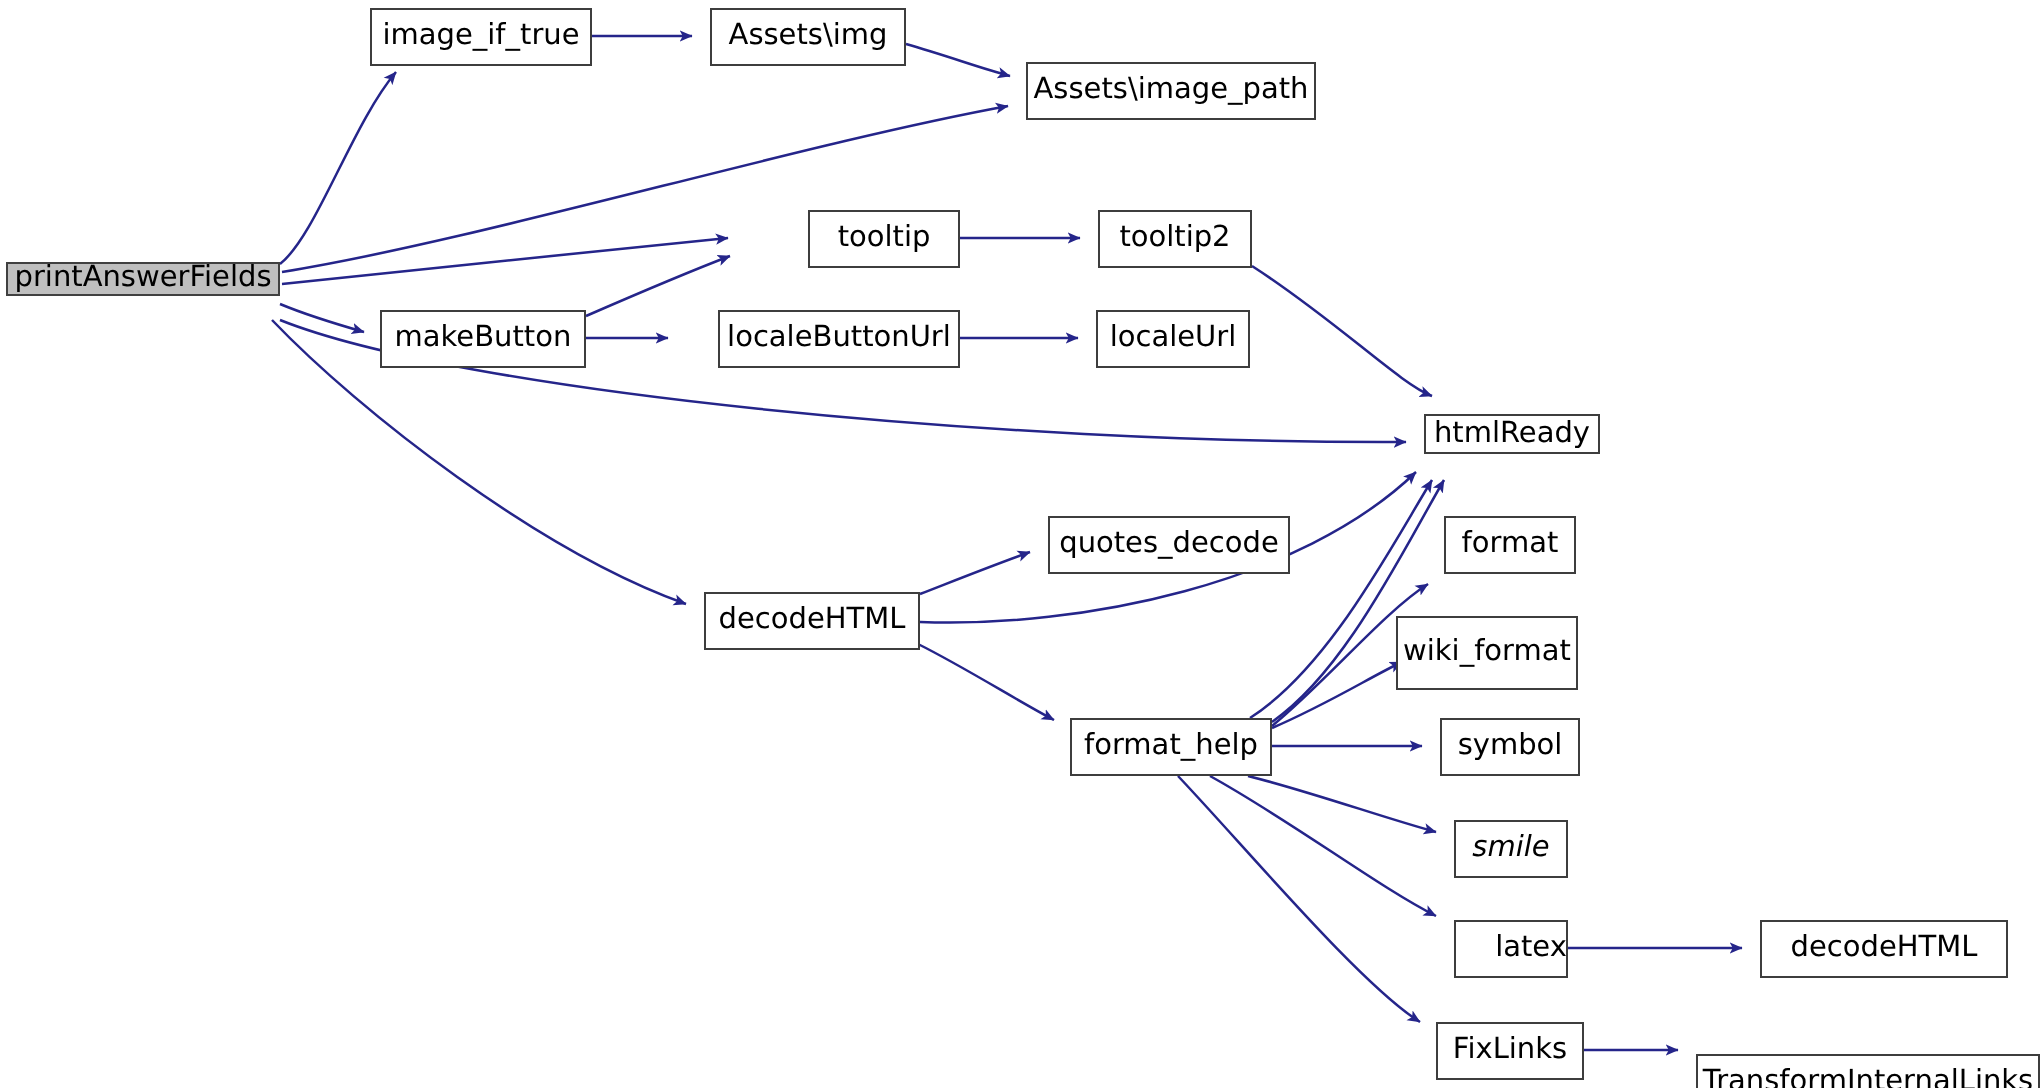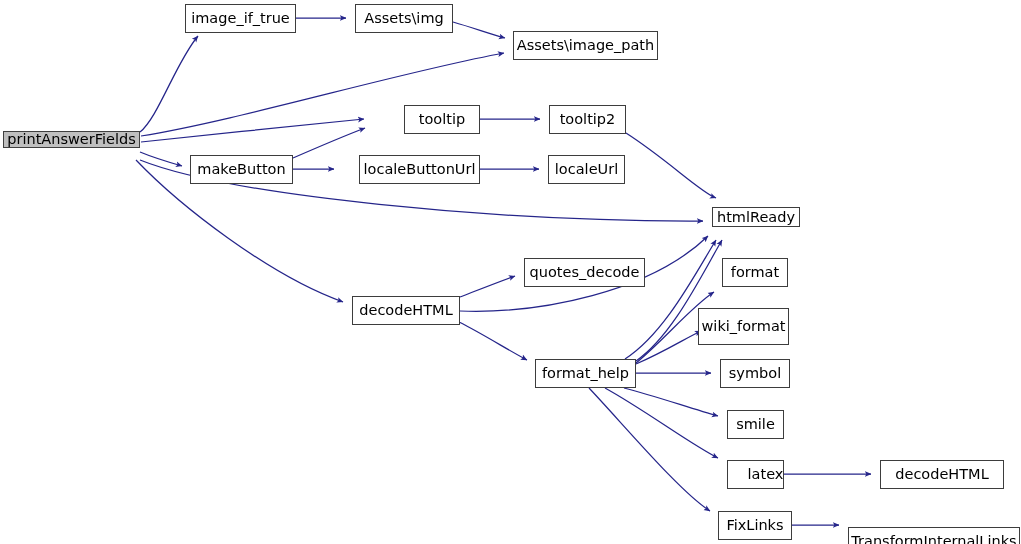--- a/index.html
+++ b/index.html
@@ -95,21 +95,21 @@
       </div>
       <div class="node" style="left: 698px; top: 308px; width: 91px; height: 37px;">
         <span class="node-label">wiki_format</span>
       </div>
       <div class="node" style="left: 535px; top: 359px; width: 101px; height: 29px;">
         <span class="node-label">format_help</span>
       </div>
       <div class="node" style="left: 720px; top: 359px; width: 70px; height: 29px;">
         <span class="node-label">symbol</span>
       </div>
-      <div class="node" style="left: 727px; top: 410px; width: 57px; height: 29px;">
+      <div class="node" style="left: 727px; top: 410px; width: 57px; height: 29px; font-style: italic;">
         <span class="node-label">smile</span>
       </div>
       <div class="node" style="left: 727px; top: 460px; width: 57px; height: 29px; padding-left: 20px;">
         <span class="node-label">latex</span>
       </div>
       <div class="node" style="left: 880px; top: 460px; width: 124px; height: 29px;">
         <span class="node-label">decodeHTML</span>
       </div>
       <div class="node" style="left: 718px; top: 511px; width: 74px; height: 29px;">
         <span class="node-label">FixLinks</span>

